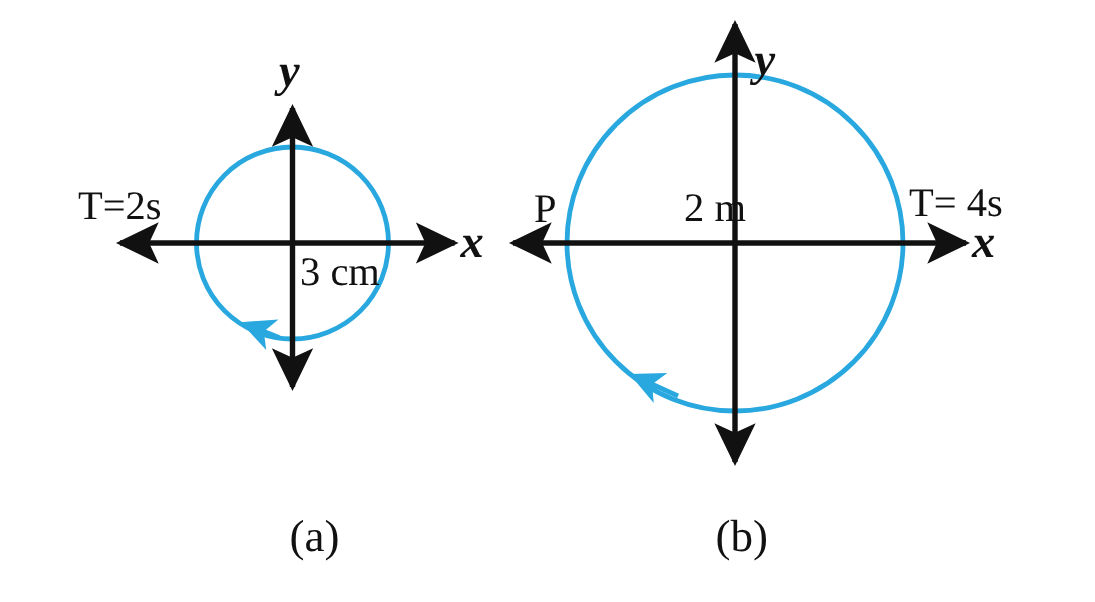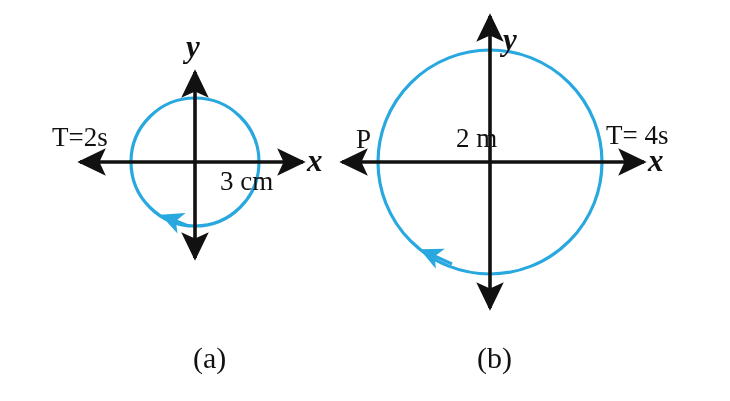--- a/index.html
+++ b/index.html
@@ -44,21 +44,21 @@
     font-style: italic;
   }
   .caption {
     font-size: 30px;
   }
 
   
   #a-y-letter   { left: 186px; top: 31px; }
   #a-x-letter   { left: 307px; top: 145px; }
   #a-period     { left: 52px;  top: 124px; }
-  #a-radius     { left: 200px; top: 168px; margin-left: 20px; }
+  #a-radius     { left: 200px; top: 168px; }
   #a-point      { left: 203px; top: 227px; }
 
   
   #b-y-letter   { left: 503px; top: 24px; }
   #b-x-letter   { left: 648px; top: 145px; }
   #b-period     { left: 606px; top: 122px; }
   #b-radius     { left: 408px; top: 125px; margin-left: 48px; }
   #b-point      { left: 356px; top: 126px; }
   #b-point-time { left: 305px; top: 172px; }
 

